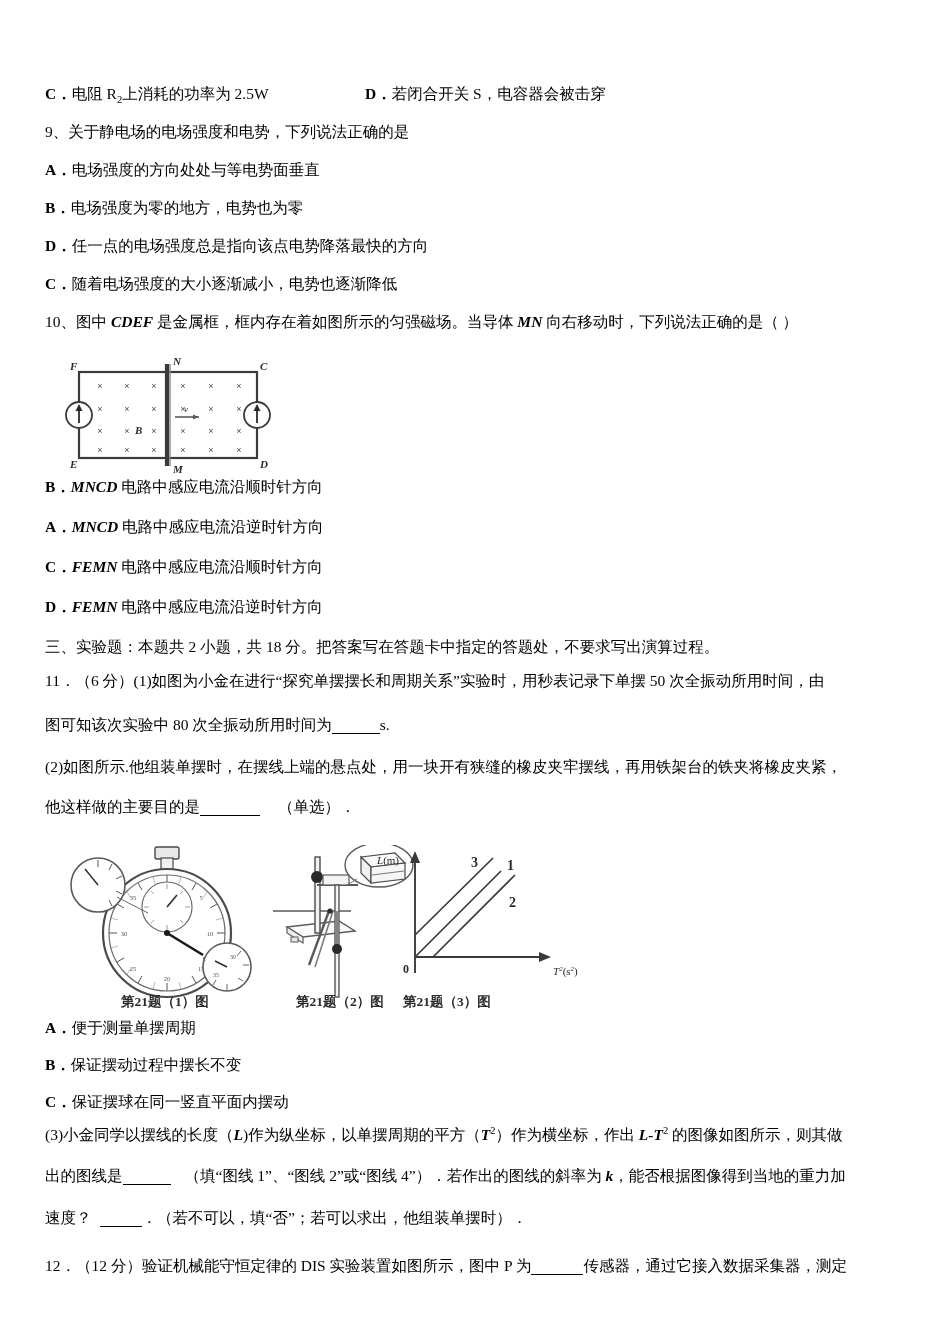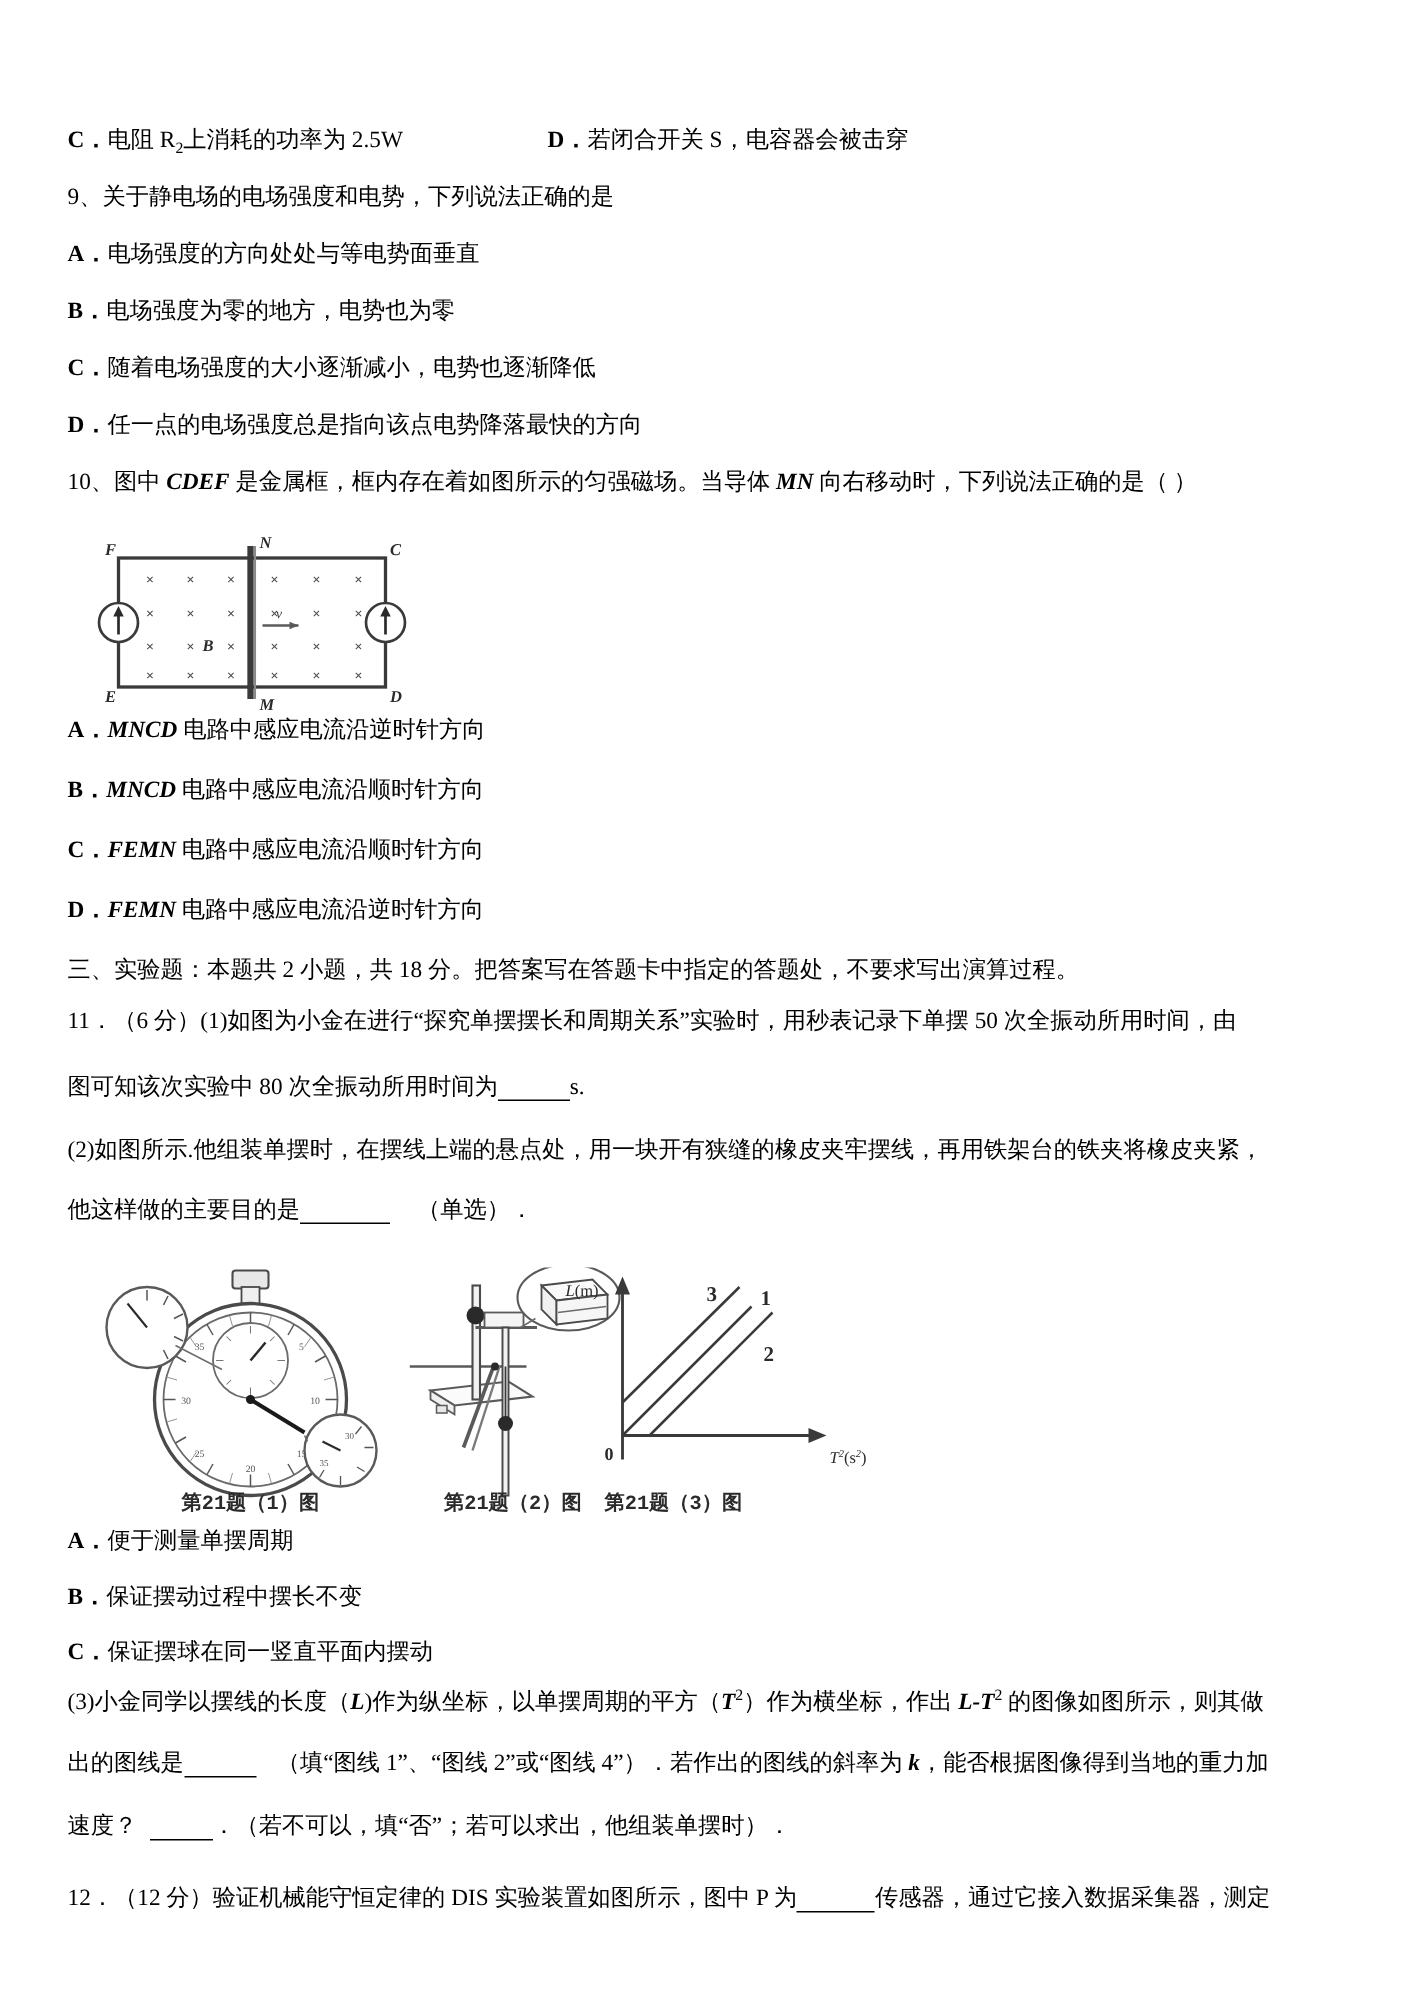--- a/index.html
+++ b/index.html
@@ -63,21 +63,21 @@
     margin-left: 12px;
   }
 
   
   .fig-three {
     position: relative;
     height: 175px;
     margin-top: 8px;
   }
   .cap {
-    font-family: Liberation Mono, monospace;
+    font-family: Liberation Serif, serif;
     font-size: 13.5px;
     font-weight: bold;
     color: #2b2b2b;
     white-space: nowrap;
   }
   .cap-abs { position: absolute; }
   .blank {
     display: inline-block;
     border-bottom: 1px solid #000;
     vertical-align: baseline;
@@ -101,24 +101,24 @@
 
   <div class="row line">9、关于静电场的电场强度和电势，下列说法正确的是</div>
 
   <div class="row line">
     <span class="lbl">A．</span><span>电场强度的方向处处与等电势面垂直</span>
   </div>
   <div class="row line">
     <span class="lbl">B．</span><span>电场强度为零的地方，电势也为零</span>
   </div>
   <div class="row line">
+    <span class="lbl">D．</span><span>任一点的电场强度总是指向该点电势降落最快的方向</span>
+  </div>
+  <div class="row line">
     <span class="lbl">C．</span><span>随着电场强度的大小逐渐减小，电势也逐渐降低</span>
-  </div>
-  <div class="row line">
-    <span class="lbl">D．</span><span>任一点的电场强度总是指向该点电势降落最快的方向</span>
   </div>
 
   <div class="qrow line">
     <span>10、图中 </span><span class="it">CDEF</span><span> 是金属框，框内存在着如图所示的匀强磁场。当导体 </span><span class="it">MN</span><span> 向右移动时，下列说法正确的是（      ）</span>
   </div>
 
   <div class="fig-mag-wrap">
     <svg width="230" height="120" viewBox="0 0 230 120">
 
       <rect x="22" y="18" width="178" height="86" fill="none" stroke="#3a3a3a" stroke-width="2.2"></rect>
@@ -173,24 +173,24 @@
       <line x1="22" y1="69" x2="22" y2="53" stroke="#2a2a2a" stroke-width="1.8"></line>
       <polygon points="22,50 18.5,57 25.5,57" fill="#2a2a2a"></polygon>
 
       <circle cx="200" cy="61" r="13" fill="#ffffff" stroke="#3a3a3a" stroke-width="1.8"></circle>
       <line x1="200" y1="69" x2="200" y2="53" stroke="#2a2a2a" stroke-width="1.8"></line>
       <polygon points="200,50 196.5,57 203.5,57" fill="#2a2a2a"></polygon>
     </svg>
   </div>
 
   <div class="row-tall line">
+    <span class="lbl">B．</span><span class="it">MNCD</span><span> 电路中感应电流沿顺时针方向</span>
+  </div>
+  <div class="row-tall line">
     <span class="lbl">A．</span><span class="it">MNCD</span><span> 电路中感应电流沿逆时针方向</span>
-  </div>
-  <div class="row-tall line">
-    <span class="lbl">B．</span><span class="it">MNCD</span><span> 电路中感应电流沿顺时针方向</span>
   </div>
   <div class="row-tall line">
     <span class="lbl">C．</span><span class="it">FEMN</span><span> 电路中感应电流沿顺时针方向</span>
   </div>
   <div class="row-tall line">
     <span class="lbl">D．</span><span class="it">FEMN</span><span> 电路中感应电流沿逆时针方向</span>
   </div>
 
   <div class="row line" style="height:34px">三、实验题：本题共 2 小题，共 18 分。把答案写在答题卡中指定的答题处，不要求写出演算过程。</div>
 

